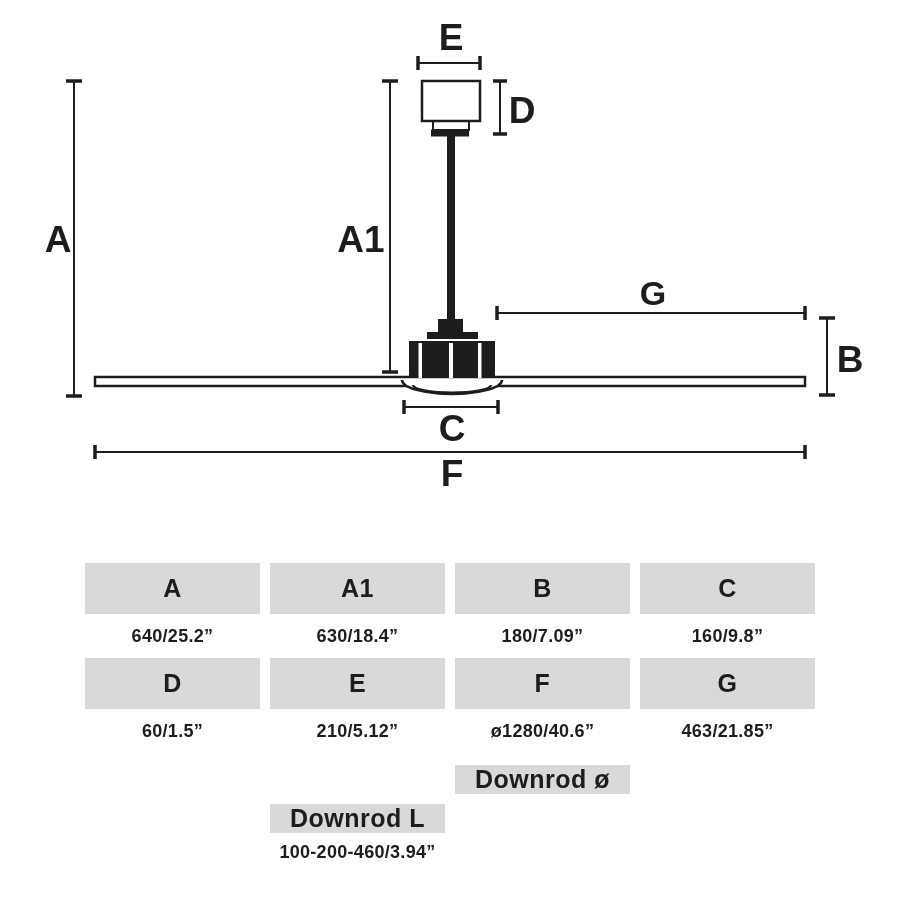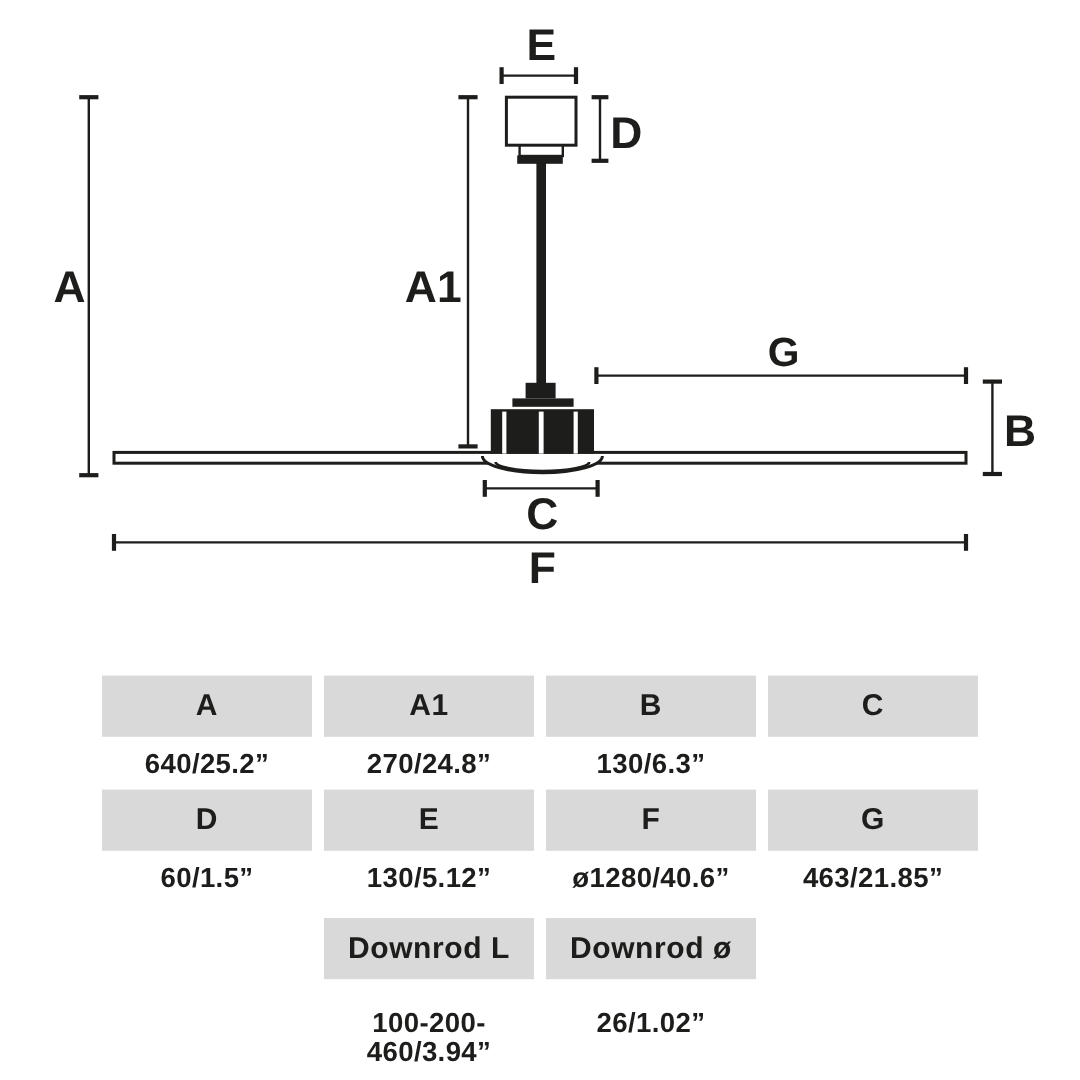--- a/index.html
+++ b/index.html
@@ -21,21 +21,21 @@
   .t-row{display:grid;grid-template-columns:repeat(4,1fr);gap:10px;}
   .t-row.hdr{height:51px;}
   .t-row.val{height:44px;}
   .t-row.gap-after{margin-bottom:12px;}
   .hcell{
     background:#d9d9d9;display:flex;align-items:center;justify-content:center;
     font-weight:bold;font-size:25px;letter-spacing:0.5px;
   }
   .vcell{
     display:flex;align-items:center;justify-content:center;
-    font-weight:bold;font-size:23px;letter-spacing:0.3px;text-align:center;
+    font-weight:bold;font-size:18px;letter-spacing:0.3px;text-align:center;
   }
   .t-row.val-last{min-height:60px;}
   .t-row.val-last .vcell{align-items:flex-start;padding-top:24px;line-height:24px;}
   .col2{grid-column:2;}
   .col3{grid-column:3;}
 </style>
 </head>
 <body>
 
 <div class="stage">
@@ -124,42 +124,42 @@
 
     <div class="t-row hdr">
       <div class="hcell">A</div>
       <div class="hcell">A1</div>
       <div class="hcell">B</div>
       <div class="hcell">C</div>
     </div>
 
     <div class="t-row val">
       <div class="vcell">640/25.2”</div>
-      <div class="vcell">270/24.8”</div>
-      <div class="vcell">130/6.3”</div>
+      <div class="vcell">630/18.4”</div>
+      <div class="vcell">180/7.09”</div>
+      <div class="vcell">160/9.8”</div>
     </div>
 
     <div class="t-row hdr">
       <div class="hcell">D</div>
       <div class="hcell">E</div>
       <div class="hcell">F</div>
       <div class="hcell">G</div>
     </div>
 
     <div class="t-row val gap-after">
       <div class="vcell">60/1.5”</div>
-      <div class="vcell">130/5.12”</div>
+      <div class="vcell">210/5.12”</div>
       <div class="vcell">ø1280/40.6”</div>
       <div class="vcell">463/21.85”</div>
     </div>
 
     <div class="t-row hdr">
+      <div class="hcell col3">Downrod ø</div>
       <div class="hcell col2">Downrod L</div>
-      <div class="hcell col3">Downrod ø</div>
     </div>
 
     <div class="t-row val val-last">
       <div class="vcell col2">100-200-460/3.94”</div>
-      <div class="vcell col3">26/1.02”</div>
     </div>
 
   </div>
 </div>
 
 </body></html>

